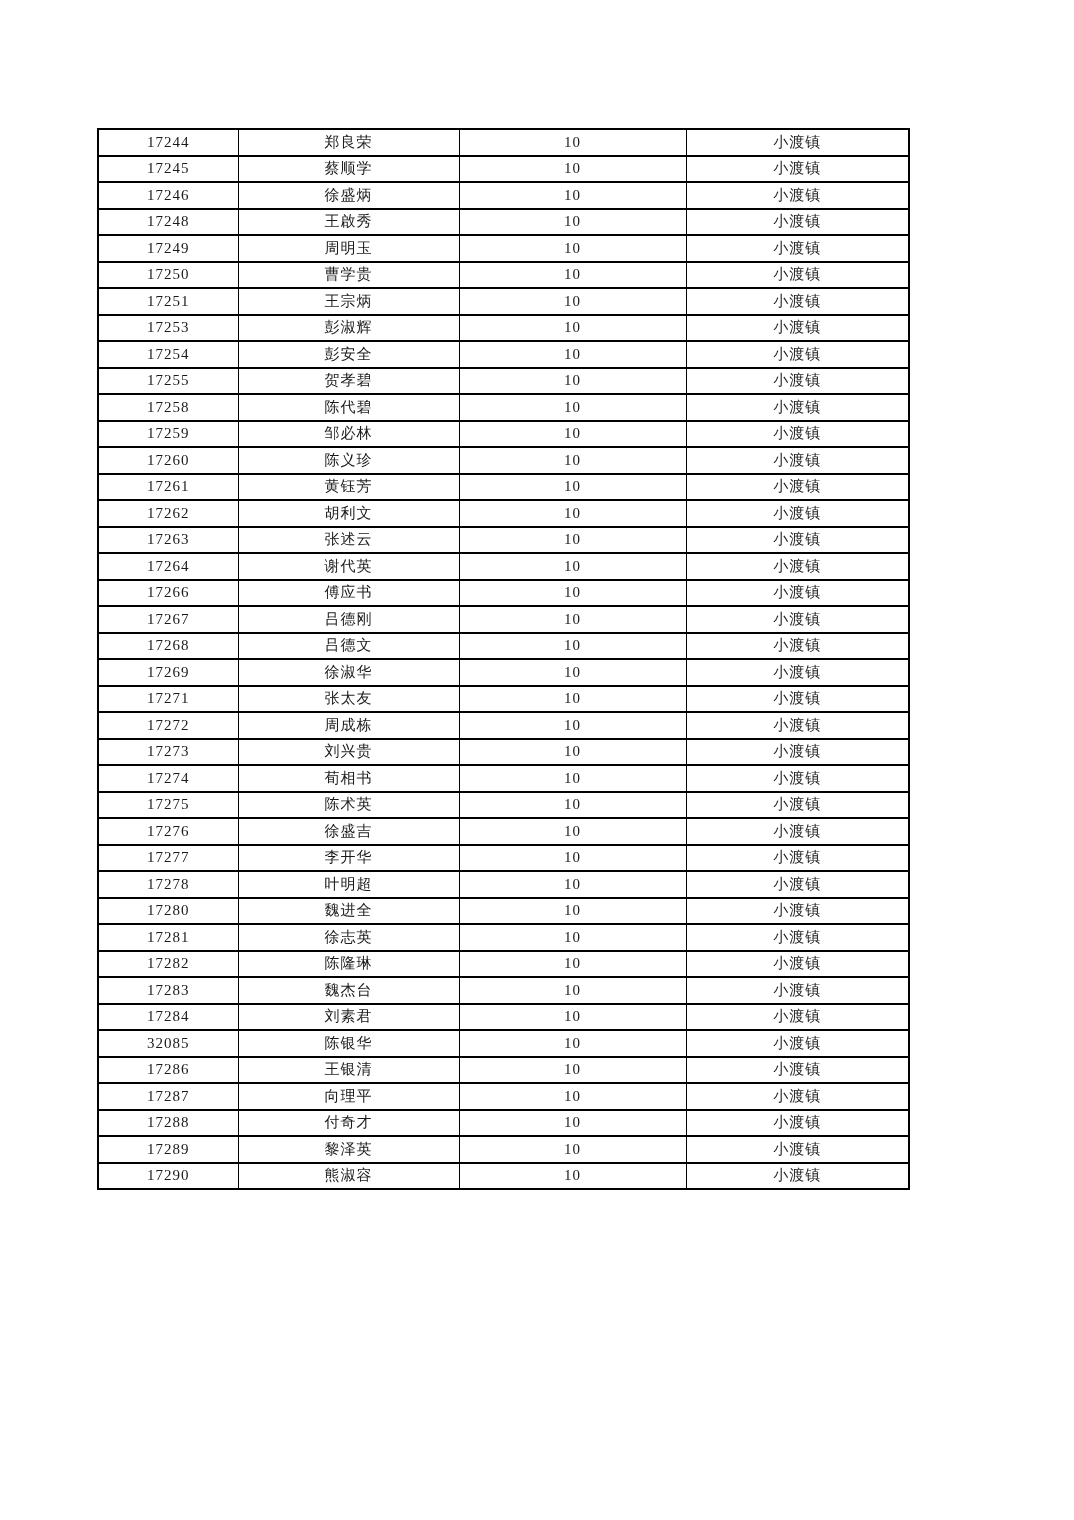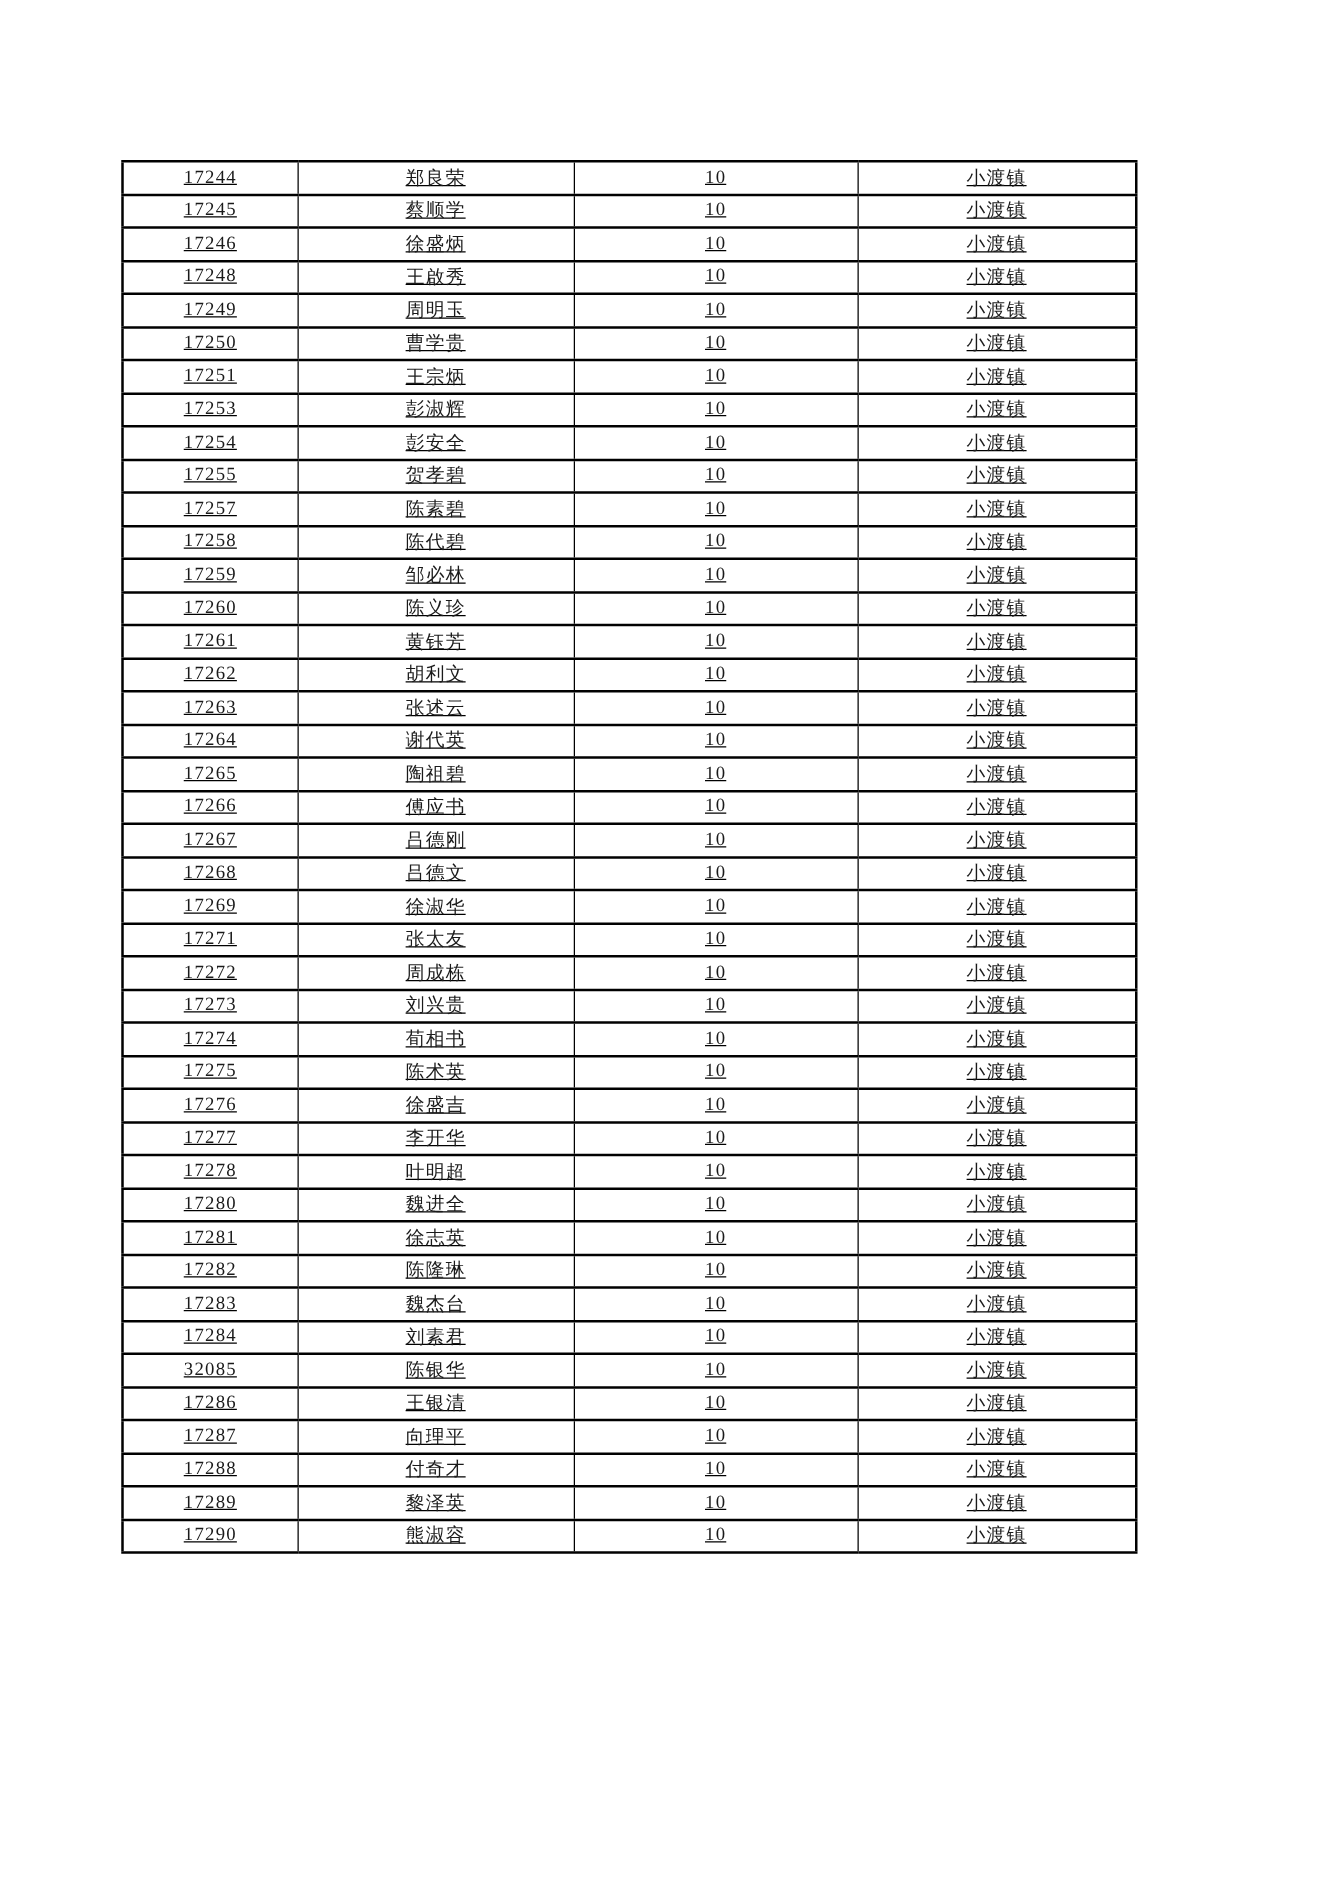--- a/index.html
+++ b/index.html
@@ -16,21 +16,20 @@
   .table-wrap {
     position: absolute;
     left: 97px;
     top: 128px;
   }
   table.records {
     border-collapse: collapse;
     table-layout: fixed;
     width: 811px;
     border: 2px solid #000000;
-    text-decoration: underline;
   }
   table.records td {
     border: 1px solid #000000;
     border-top-width: 2px;
     border-bottom-width: 2px;
     height: 24.5px;
     padding: 0;
     text-align: center;
     vertical-align: middle;
     font-size: 15px;
@@ -106,26 +105,20 @@
           <td>10</td>
           <td>小渡镇</td>
         </tr>
         <tr>
           <td>17255</td>
           <td>贺孝碧</td>
           <td>10</td>
           <td>小渡镇</td>
         </tr>
         <tr>
-          <td>17257</td>
-          <td>陈素碧</td>
-          <td>10</td>
-          <td>小渡镇</td>
-        </tr>
-        <tr>
           <td>17258</td>
           <td>陈代碧</td>
           <td>10</td>
           <td>小渡镇</td>
         </tr>
         <tr>
           <td>17259</td>
           <td>邹必林</td>
           <td>10</td>
           <td>小渡镇</td>
@@ -150,26 +143,20 @@
         </tr>
         <tr>
           <td>17263</td>
           <td>张述云</td>
           <td>10</td>
           <td>小渡镇</td>
         </tr>
         <tr>
           <td>17264</td>
           <td>谢代英</td>
-          <td>10</td>
-          <td>小渡镇</td>
-        </tr>
-        <tr>
-          <td>17265</td>
-          <td>陶祖碧</td>
           <td>10</td>
           <td>小渡镇</td>
         </tr>
         <tr>
           <td>17266</td>
           <td>傅应书</td>
           <td>10</td>
           <td>小渡镇</td>
         </tr>
         <tr>

